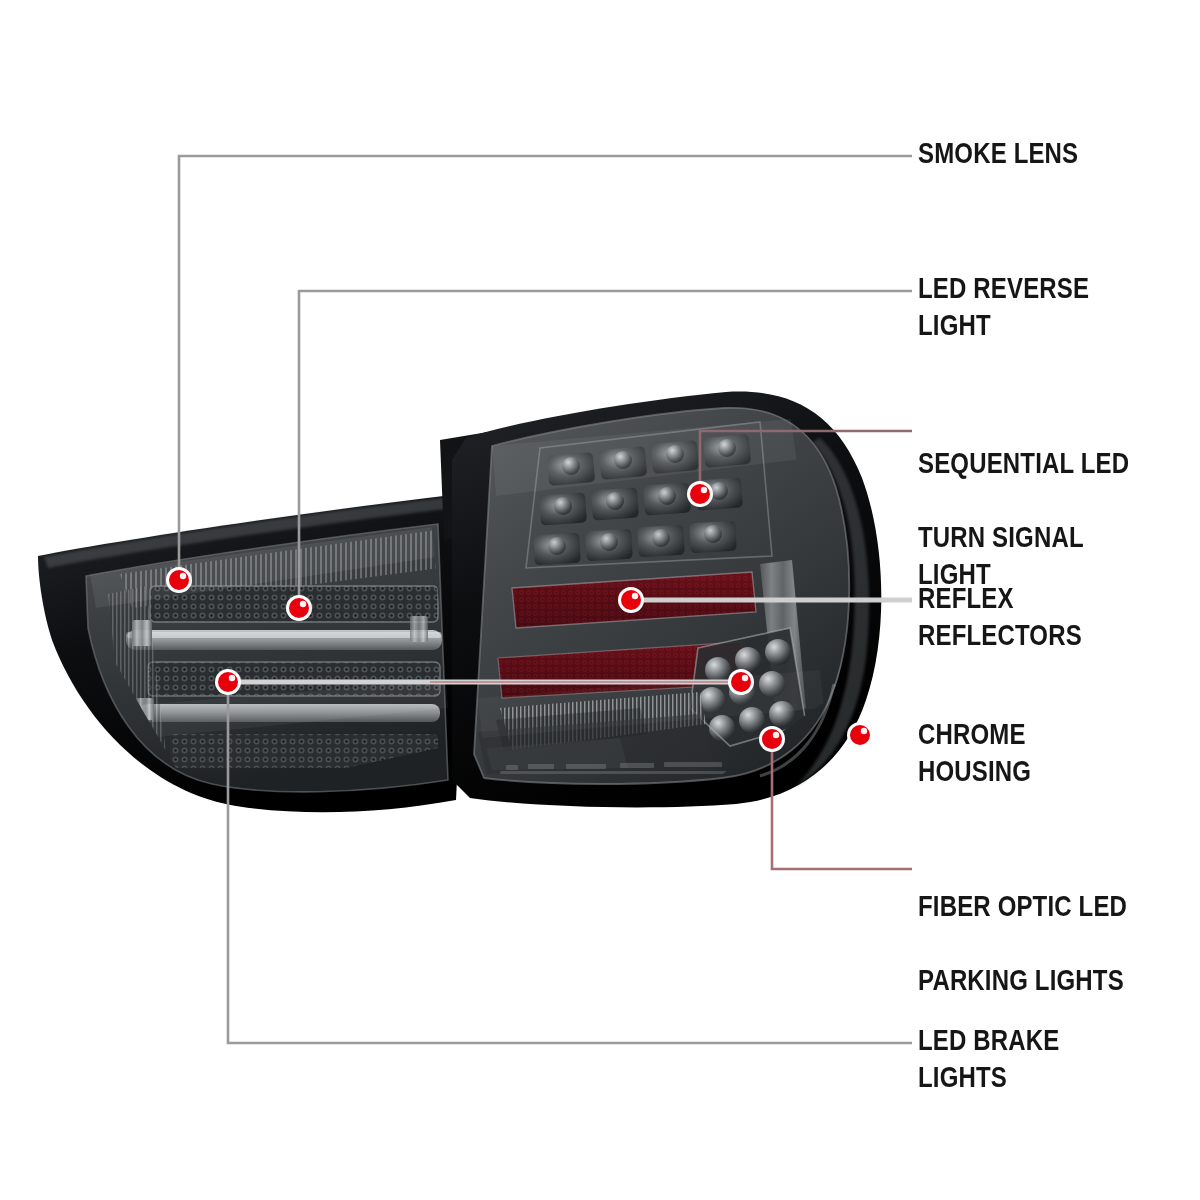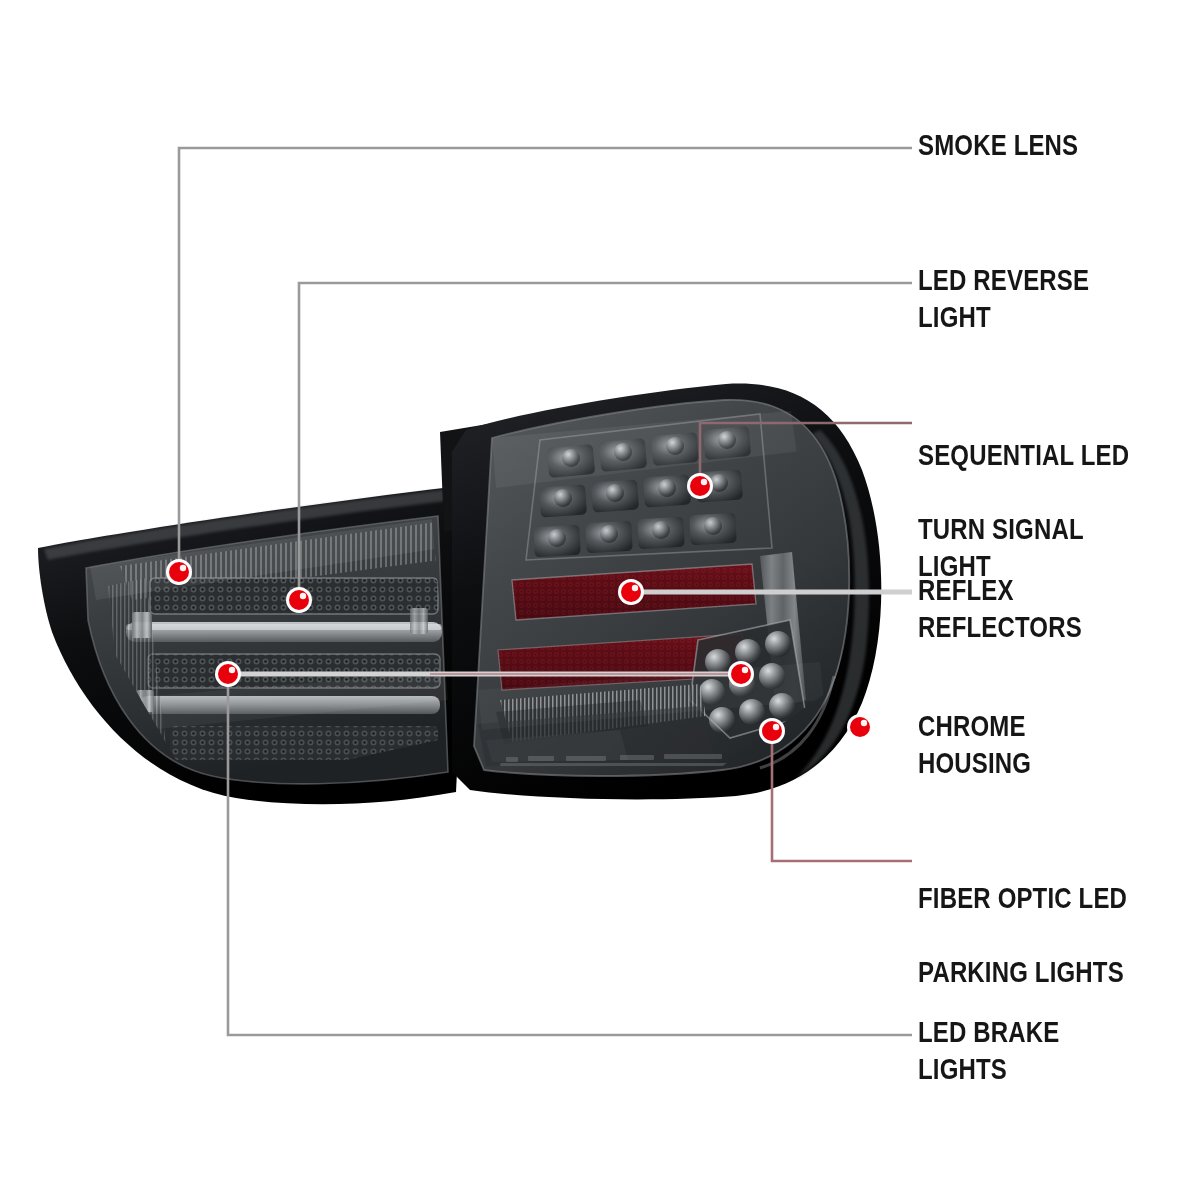--- a/index.html
+++ b/index.html
@@ -3,21 +3,21 @@
 <meta charset="utf-8">
 <style>
   html,body{margin:0;padding:0;}
   body{
     width:1200px;height:1200px;
     background:#ffffff;
     font-family:"Liberation Sans","DejaVu Sans",sans-serif;
     overflow:hidden;
     position:relative;
   }
-  #stage{position:absolute;inset:0;width:1200px;height:912px;}
+  #stage{position:absolute;inset:0;width:1200px;height:912px;margin-top:8px;}
 
   
   .callout-label{
     position:absolute;
     font-family:"Liberation Sans","DejaVu Sans",sans-serif;
     font-weight:700;
     font-size:30px;
     line-height:37px;
     letter-spacing:0.2px;
     color:#161616;

